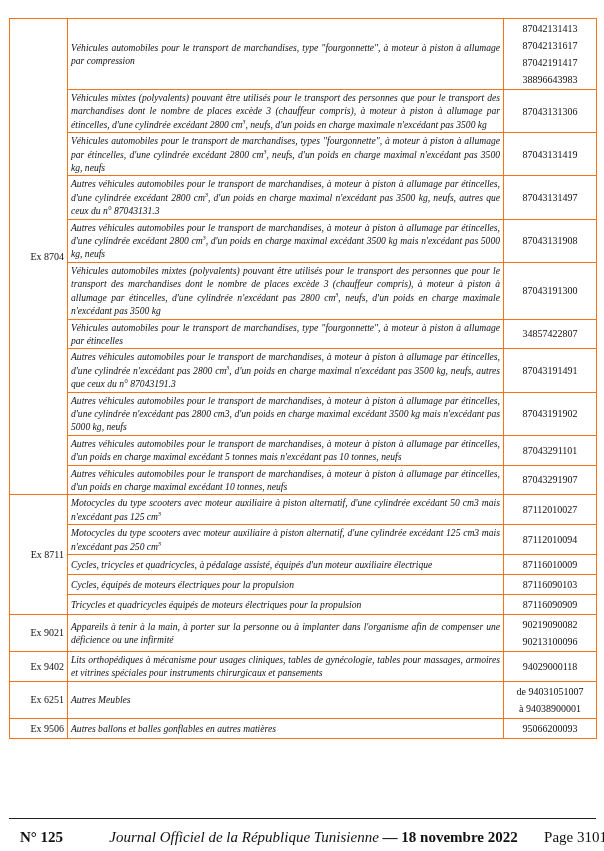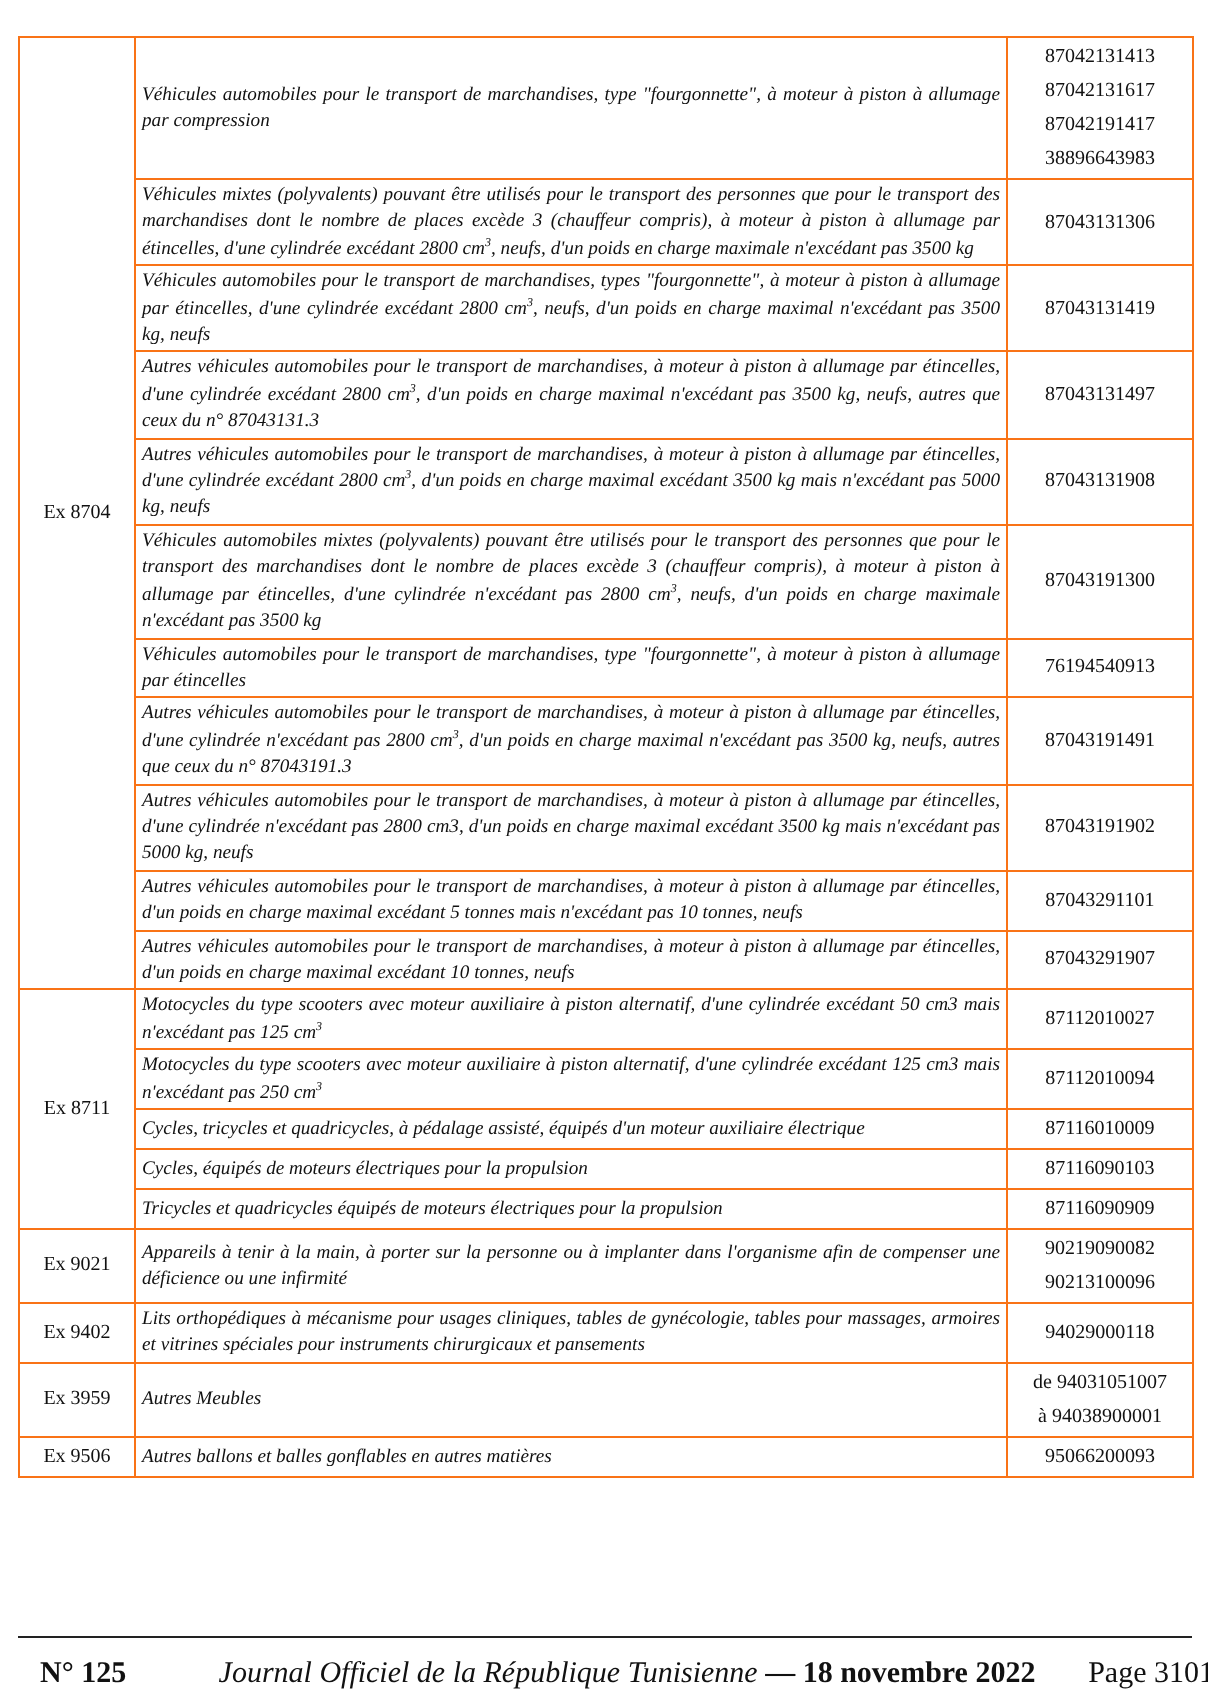--- a/index.html
+++ b/index.html
@@ -2,21 +2,21 @@
 <html><head>
 <meta charset="utf-8">
 <style>
   html, body { margin:0; padding:0; background:#ffffff; }
   body { width:604px; height:851px; position:relative; overflow:hidden;
          font-family:"Liberation Serif", "DejaVu Serif", serif; color:#111; }
   #page { position:absolute; left:0; top:0; width:604px; height:851px; }
   table.tariff { position:absolute; left:9px; top:18px; width:586px;
                  border-collapse:collapse; table-layout:fixed; font-size:9.6px; line-height:13.4px; }
   table.tariff td { border:1px solid #f97316; vertical-align:middle; padding:1px 3px; }
-  td.code-col { width:51px; text-align:center; font-size:10px; border-left:2px solid #222; }
+  td.code-col { width:51px; text-align:right; font-size:10px; border-left:2px solid #222; }
   td.desc-col { width:429px; text-align:justify; text-align-last:left;font-style:italic; }
   td.ngp-col  { width:86px; text-align:center; font-size:10px; border-right:2px solid #222; }
   .ngp-line { display:block; line-height:17px; }
   sup { font-size:6px; line-height:0; }
   .footer-rule { position:absolute; left:9px; top:818px; width:587px; height:1px; background:#222; }
   .footer { position:absolute; left:20px; top:829px; width:587px; height:14px; font-size:15px; }
   .footer .left { position:absolute; left:0; top:0; font-weight:bold; }
   .footer .center { position:absolute; left:0; right:0; text-align:center; top:0; }
   .footer .center i { font-style:italic; }
   .footer .center b { font-weight:bold; }
@@ -64,21 +64,21 @@
         </tr>
         <tr>
           <td class="desc-col">Véhicules automobiles mixtes (polyvalents) pouvant être utilisés pour le transport des personnes que pour le transport des marchandises dont le nombre de places excède 3 (chauffeur compris), à moteur à piston à allumage par étincelles, d'une cylindrée n'excédant pas 2800 cm<sup>3</sup>, neufs, d'un poids en charge maximale n'excédant pas 3500 kg</td>
           <td class="ngp-col">
             <span class="ngp-line">87043191300</span>
           </td>
         </tr>
         <tr>
           <td class="desc-col">Véhicules automobiles pour le transport de marchandises, type "fourgonnette", à moteur à piston à allumage par étincelles</td>
           <td class="ngp-col">
-            <span class="ngp-line">76194540913</span>
+            <span class="ngp-line">34857422807</span>
           </td>
         </tr>
         <tr>
           <td class="desc-col">Autres véhicules automobiles pour le transport de marchandises, à moteur à piston à allumage par étincelles, d'une cylindrée n'excédant pas 2800 cm<sup>3</sup>, d'un poids en charge maximal n'excédant pas 3500 kg, neufs, autres que ceux du n° 87043191.3</td>
           <td class="ngp-col">
             <span class="ngp-line">87043191491</span>
           </td>
         </tr>
         <tr>
           <td class="desc-col">Autres véhicules automobiles pour le transport de marchandises, à moteur à piston à allumage par étincelles, d'une cylindrée n'excédant pas 2800 cm3, d'un poids en charge maximal excédant 3500 kg mais n'excédant pas 5000 kg, neufs</td>
@@ -138,21 +138,21 @@
           </td>
         </tr>
         <tr>
           <td class="code-col" rowspan="1">Ex 9402</td>
           <td class="desc-col">Lits orthopédiques à mécanisme pour usages cliniques, tables de gynécologie, tables pour massages, armoires et vitrines spéciales pour instruments chirurgicaux et pansements</td>
           <td class="ngp-col">
             <span class="ngp-line">94029000118</span>
           </td>
         </tr>
         <tr>
-          <td class="code-col" rowspan="1">Ex 3959</td>
+          <td class="code-col" rowspan="1">Ex 6251</td>
           <td class="desc-col">Autres Meubles</td>
           <td class="ngp-col">
             <span class="ngp-line">de 94031051007</span>
             <span class="ngp-line">à 94038900001</span>
           </td>
         </tr>
         <tr>
           <td class="code-col" rowspan="1">Ex 9506</td>
           <td class="desc-col">Autres ballons et balles gonflables en autres matières</td>
           <td class="ngp-col">

